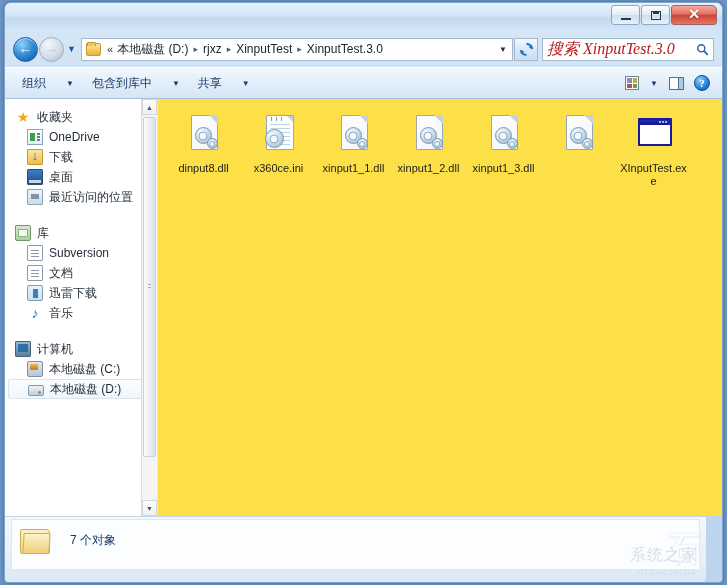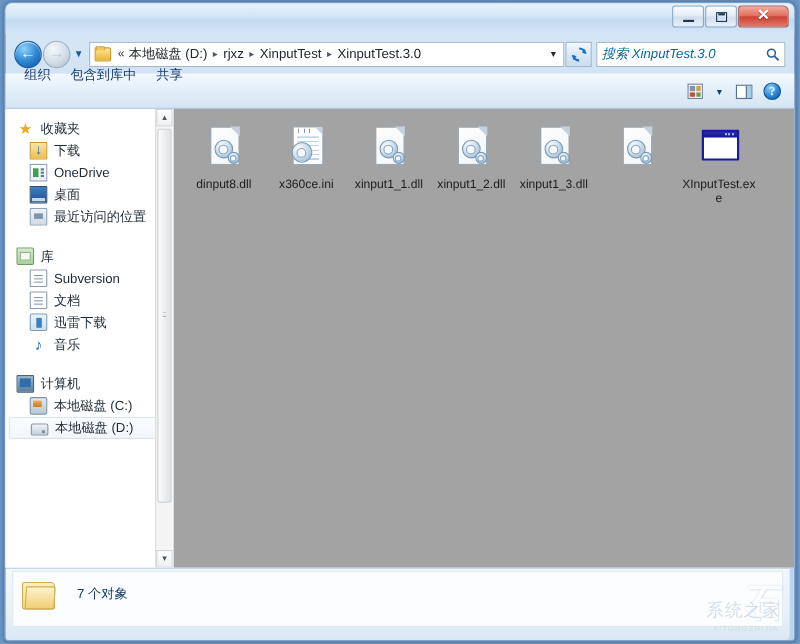--- a/index.html
+++ b/index.html
@@ -118,37 +118,36 @@
     border: 1px solid #a3b9ce;
     display: flex; align-items: center; justify-content: center;
     cursor: default;
   }
   #searchbox {
     width: 172px; height: 23px; margin-left: 4px; flex: none;
     background: #fff; border: 1px solid #a3b9ce;
     display: flex; align-items: center; padding: 0 4px;
   }
   #searchbox .ph {
-    flex: 1; font-size: 12px; color: #0369a1; font-style: italic;
-    overflow: hidden; white-space: nowrap;
+    flex: 1; font-size: 16px; color: #b91c1c; font-style: italic;
+    overflow: hidden; white-space: nowrap; font-family: Liberation Serif, serif;
   }
 
   
   #toolbar {
     position: absolute; left: 0; top: 64px; right: 0; height: 32px;
     display: flex; align-items: center; padding: 0 8px;
     background: linear-gradient(180deg,#f2f8fd 0%, #e2eef9 50%, #d5e5f5 100%);
     border-top: 1px solid #ffffff;
     border-bottom: 1px solid #a9c0d6;
   }
   .tbitem {
     font-size: 12px; color: #1b3c6e; padding: 4px 9px;
     display: flex; align-items: center; gap: 20px; cursor: default;
     white-space: nowrap;
-    flex-direction: column;
   }
   .tbcaret { font-size: 8px; color: #1b3c6e; }
   .tbright { margin-left: auto; display: flex; align-items: center; gap: 2px; }
   .tbicon { width: 24px; height: 22px; display: flex; align-items: center; justify-content: center; cursor: default; }
 
   .views-glyph {
     width: 14px; height: 14px;
     display: grid; grid-template-columns: 1fr 1fr; grid-template-rows: 1fr 1fr;
     gap: 1px; border: 1px solid #6e8296; padding: 1px; background: #fff;
   }
@@ -326,21 +325,21 @@
     cursor: default;
   }
   #sb-thumb::after {
     content: ""; position: absolute; left: 4px; right: 4px; top: 50%;
     margin-top: -3px; height: 6px;
     background: repeating-linear-gradient(180deg,#aab2ba 0 1px, transparent 1px 3px);
   }
 
   
   #content {
-    flex: 1; position: relative; background: #a3a3a3; overflow: hidden;
+    flex: 1; position: relative; background: #fde047; overflow: hidden;
   }
   #filegrid {
     display: flex; flex-wrap: wrap; align-content: flex-start;
     padding: 10px 0 0 8px;
   }
   .file {
     width: 75px; padding: 4px 2px 6px 2px; cursor: default;
     display: flex; flex-direction: column; align-items: center;
   }
   .file-icon { width: 44px; height: 46px; position: relative; margin-bottom: 3px; }
@@ -407,21 +406,21 @@
     content: ""; position: absolute; left: 0; top: 0; right: 0; height: 5px;
     background: linear-gradient(180deg,#2a2ab4,#14148c);
   }
   .icon-exe::after {
     content: ""; position: absolute; right: 2px; top: 1px; width: 9px; height: 2px;
     background: repeating-linear-gradient(90deg,#9fb6e8 0 2px, transparent 2px 3px);
   }
 
   
   #statusbar {
-    position: absolute; left: 0; right: 4px; bottom: 0; height: 66px;
+    position: absolute; left: 0; right: 16px; bottom: 0; height: 66px;
     background: linear-gradient(180deg,#f3f8fc 0%, #e6eff8 70%, #dae7f4 100%);
     border-top: 1px solid #c3d5e6;
     border-radius: 0 0 4px 4px;
     overflow: hidden;
   }
   #status-inner {
     position: absolute; left: 6px; right: 6px; top: 2px; bottom: 12px;
     background: #fcfdfe;
     border: 1px solid #dfe8f1;
     display: flex; align-items: flex-start; padding: 6px 0 0 8px;
@@ -570,26 +569,26 @@
 
     <div id="sidebar">
       <div id="sidebar-inner">
 
         <div class="nav-group">
           <div class="nav-row header">
             <span class="ico ico-star">★</span>
             <span>收藏夹</span>
           </div>
           <div class="nav-row">
+            <span class="ico ico-onedrive"></span>
+            <span>OneDrive</span>
+          </div>
+          <div class="nav-row">
             <span class="ico ico-dl"></span>
             <span>下载</span>
-          </div>
-          <div class="nav-row">
-            <span class="ico ico-onedrive"></span>
-            <span>OneDrive</span>
           </div>
           <div class="nav-row">
             <span class="ico ico-desktop"></span>
             <span>桌面</span>
           </div>
           <div class="nav-row">
             <span class="ico ico-recent"></span>
             <span>最近访问的位置</span>
           </div>
         </div>

